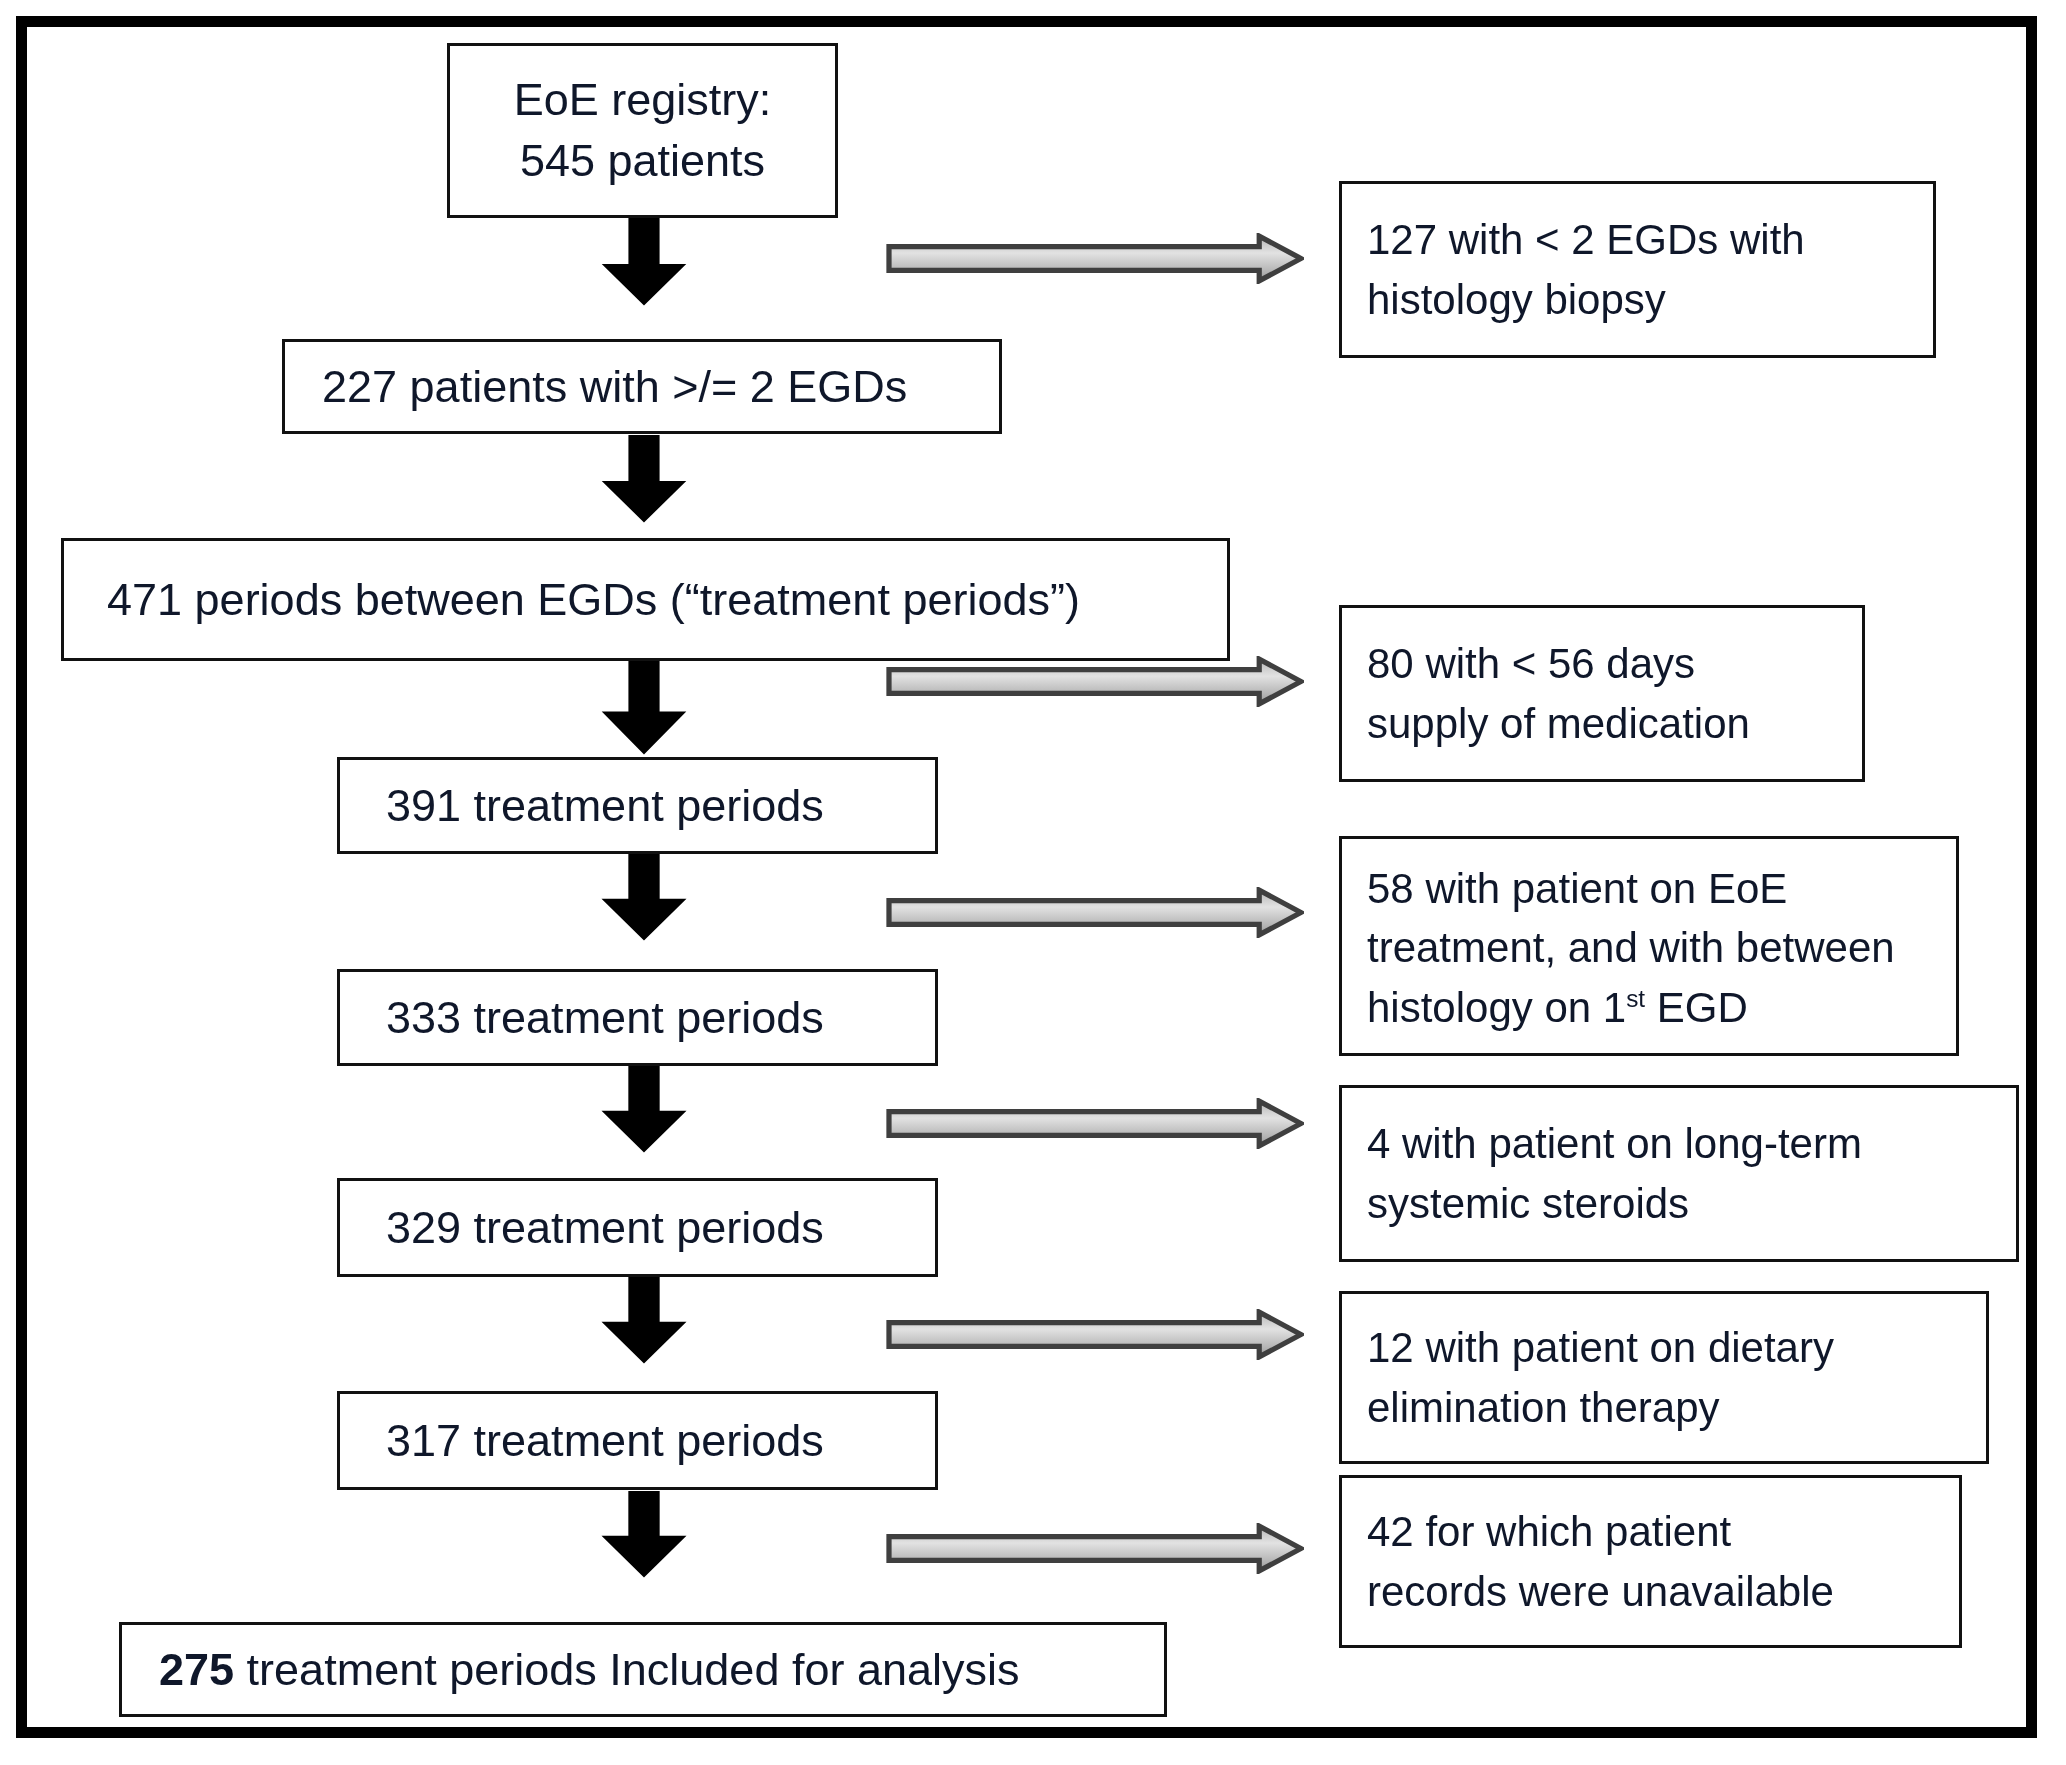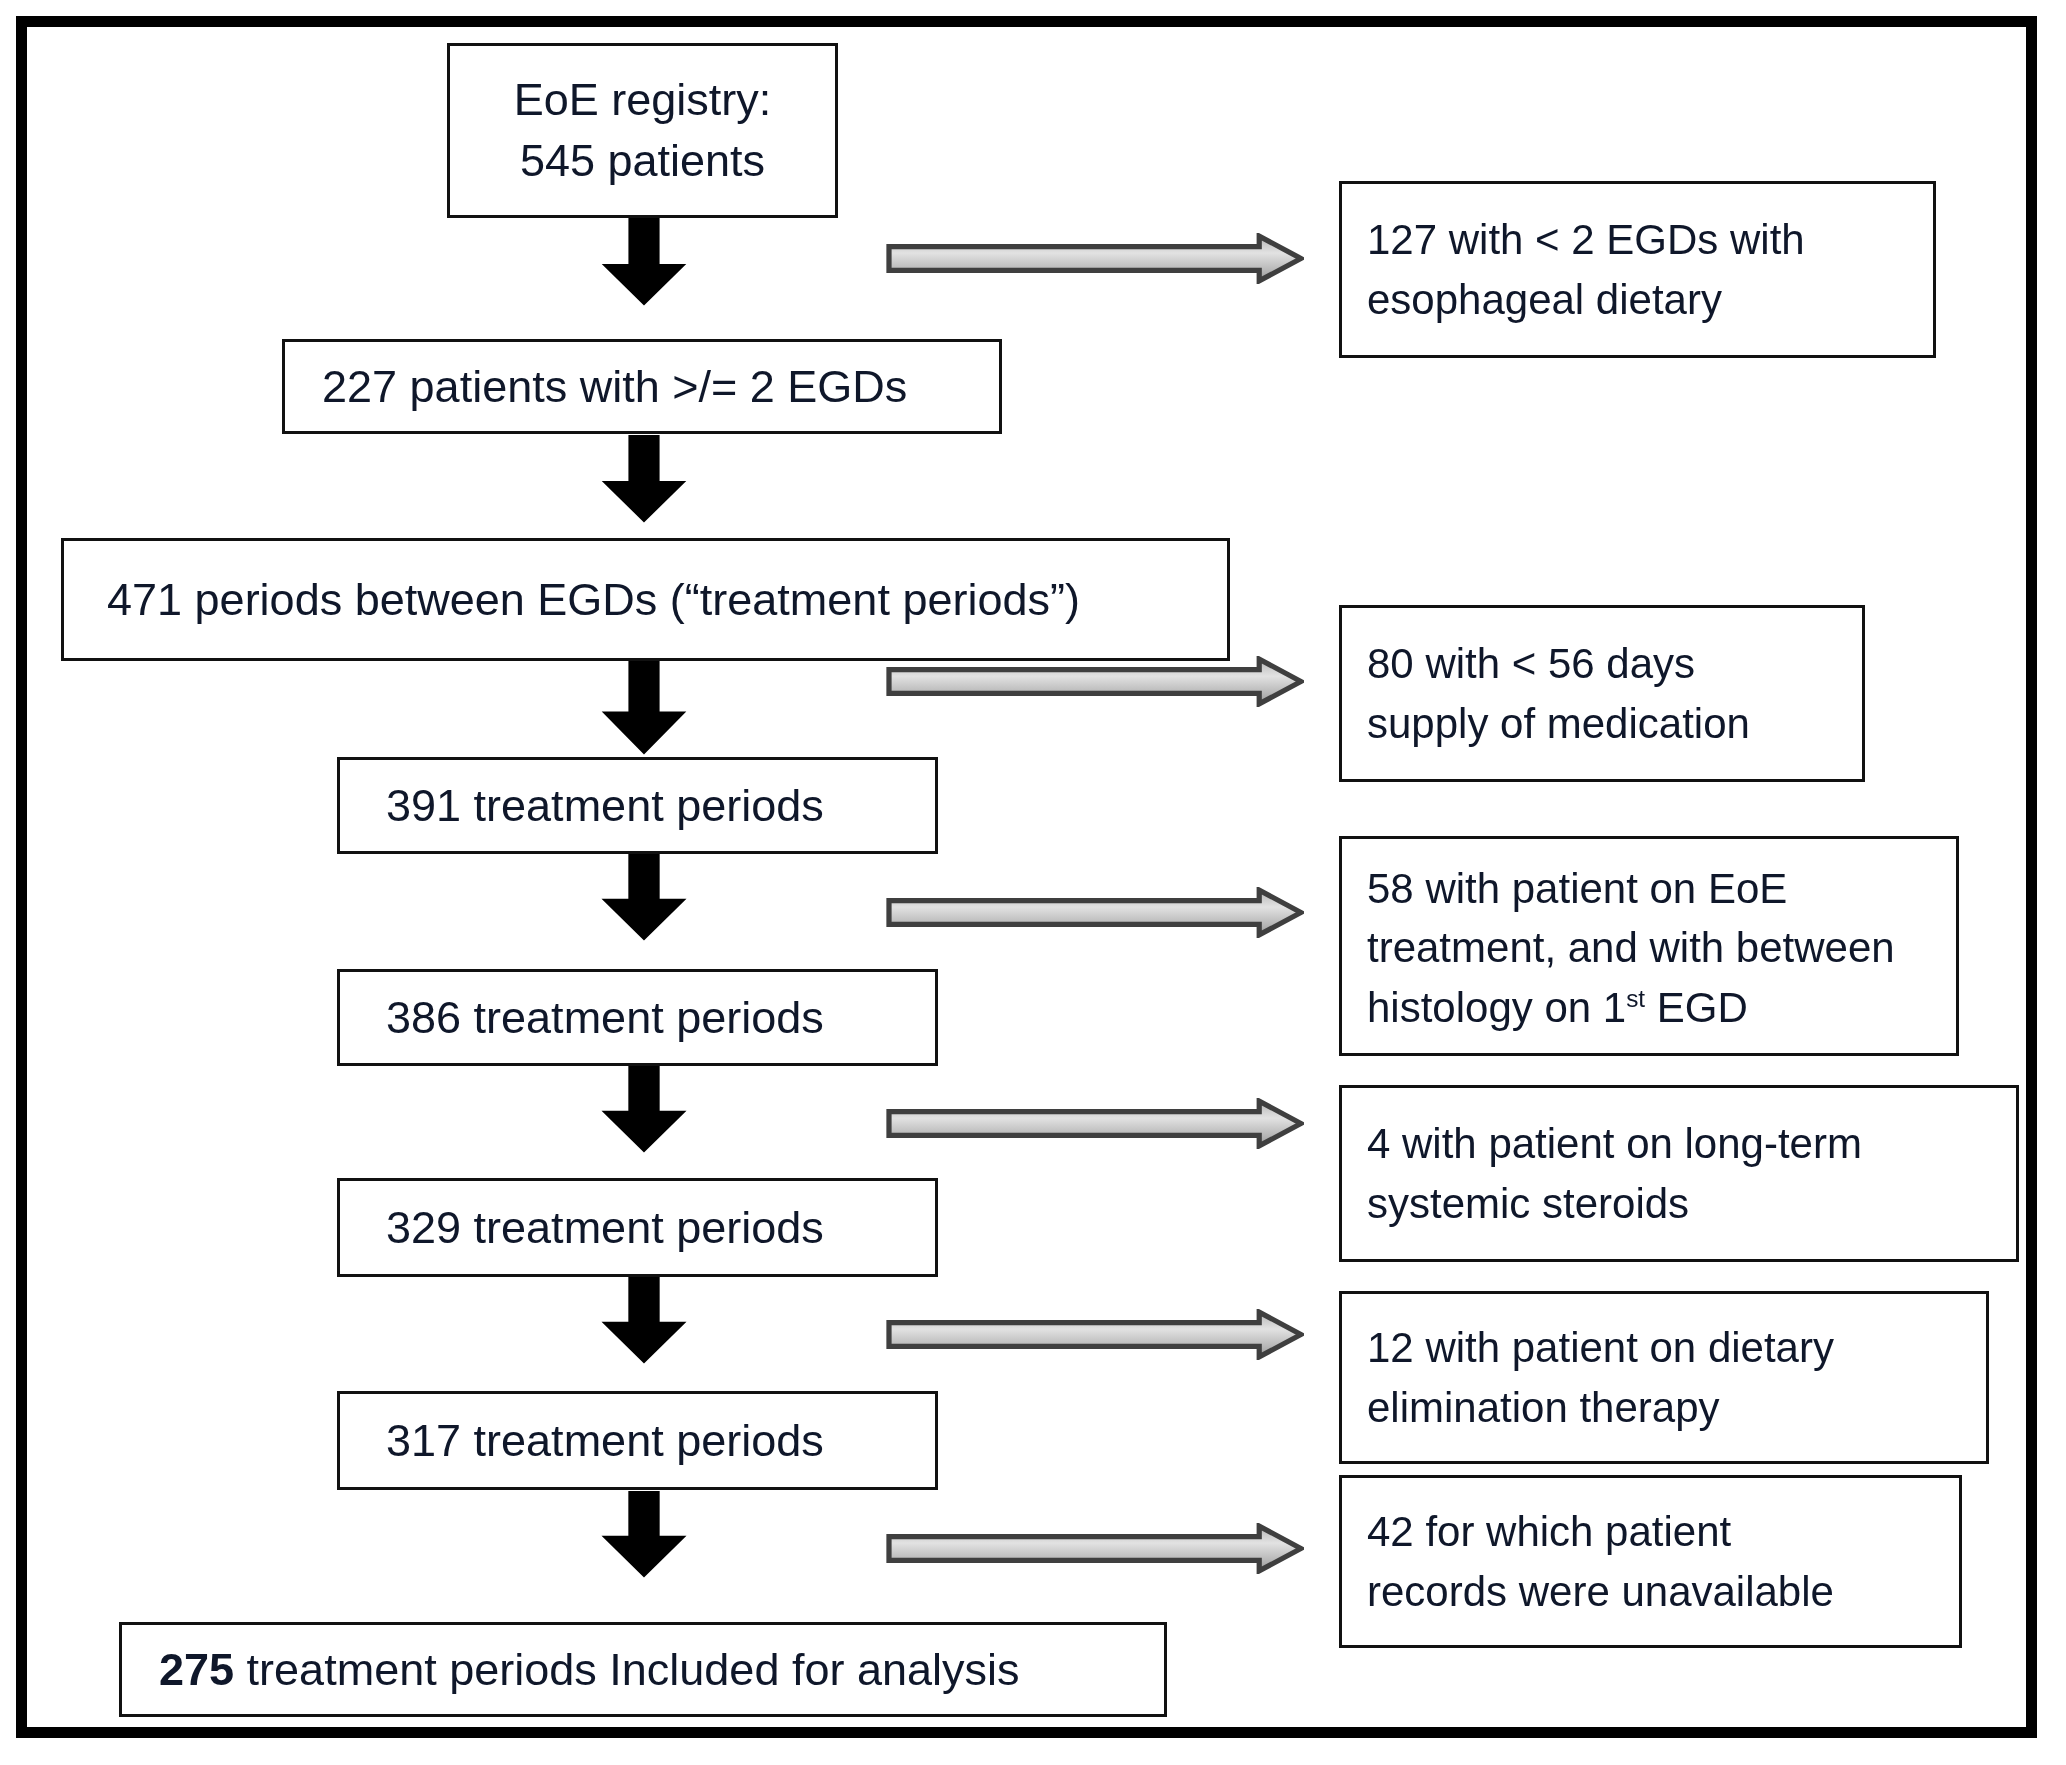--- a/index.html
+++ b/index.html
@@ -129,21 +129,21 @@
     <span class="line">391 treatment periods</span>
   </div>
 
   <div class="down-arrow" style="left:597px; top:854px; width:94px; height:88px;">
     <svg width="94" height="88" viewBox="0 0 126 118">
       <polygon points="42,0 84,0 84,60 120,60 63,116 6,60 42,60" fill="#000000"></polygon>
     </svg>
   </div>
 
   <div class="node left main-node" style="left:337px; top:969px; width:601px; height:97px; padding-left:46px;">
-    <span class="line">386 treatment periods</span>
+    <span class="line">333 treatment periods</span>
   </div>
 
   <div class="down-arrow" style="left:597px; top:1066px; width:94px; height:88px;">
     <svg width="94" height="88" viewBox="0 0 126 118">
       <polygon points="42,0 84,0 84,60 120,60 63,116 6,60 42,60" fill="#000000"></polygon>
     </svg>
   </div>
 
   <div class="node left main-node" style="left:337px; top:1178px; width:601px; height:99px; padding-left:46px;">
     <span class="line">329 treatment periods</span>
@@ -209,21 +209,21 @@
   </div>
 
   <div class="right-arrow" style="left:886px; top:1523px; width:418px; height:51px;">
     <svg width="418" height="51" viewBox="0 0 560 68">
       <polygon points="4,18 500,18 500,4 556,34 500,64 500,50 4,50" fill="url(#ga1)" stroke="#3f3f3f" stroke-width="7" stroke-linejoin="miter"></polygon>
     </svg>
   </div>
 
   <div class="node left excl-node" style="left:1339px; top:181px; width:597px; height:177px;">
     <span class="line">127 with &lt; 2 EGDs with</span>
-    <span class="line">esophageal dietary</span>
+    <span class="line">histology biopsy</span>
   </div>
 
   <div class="node left excl-node" style="left:1339px; top:605px; width:526px; height:177px;">
     <span class="line">80 with &lt; 56 days</span>
     <span class="line">supply of medication</span>
   </div>
 
   <div class="node left excl-node" style="left:1339px; top:836px; width:620px; height:220px; padding-top:4.5px;">
     <span class="line">58 with patient on EoE</span>
     <span class="line">treatment, and with between</span>

